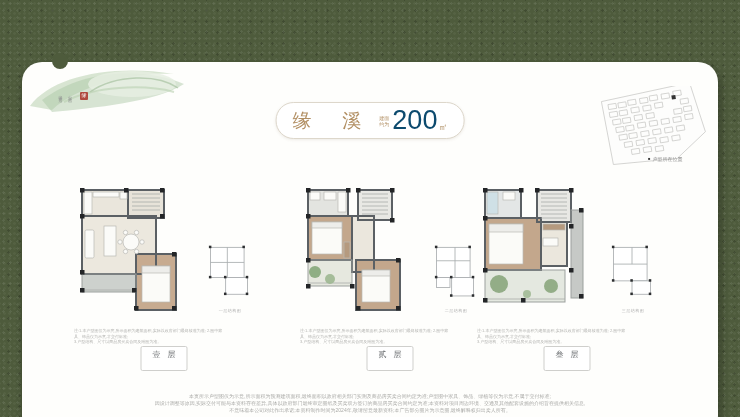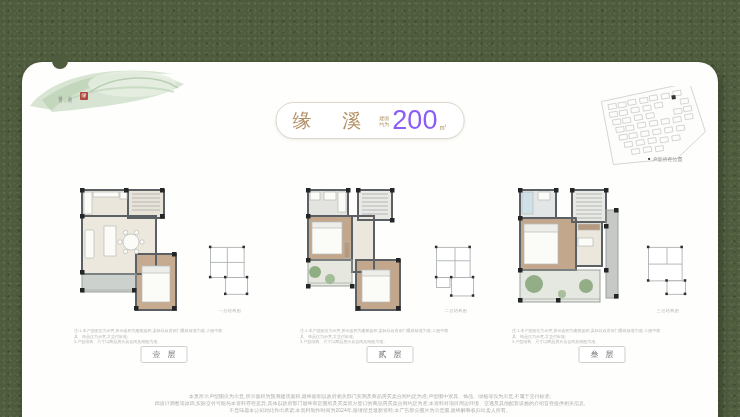--- a/index.html
+++ b/index.html
@@ -28,39 +28,39 @@
     font-family:"Liberation Serif",serif;}
   
   .title-pill{position:absolute;left:50%;top:40px;transform:translateX(-50%);
     height:35px;padding:0 16px;background:#fff;border:1px solid #ddd7cb;
     border-radius:18px;display:flex;align-items:center;justify-content:center;
     box-shadow:0 1px 3px rgba(120,100,70,.12);}
   .title-name{font-family:"Liberation Serif",serif;font-size:19px;color:#b28f63;
     letter-spacing:13px;margin-right:-3px;white-space:nowrap;}
   .area-note{display:flex;flex-direction:column;font-size:5px;line-height:6px;
     color:#b28f63;margin:0 3px 0 8px;text-align:center;}
-  .area-value{font-size:27px;color:#8b5cf6;line-height:1;letter-spacing:0;}
+  .area-value{font-size:27px;color:#0c4a6e;line-height:1;letter-spacing:0;}
   .area-unit{font-size:9px;color:#b09066;align-self:flex-end;margin:0 0 4px 1px;}
   
   .siteplan{position:absolute;left:570px;top:24px;width:120px;height:82px;}
   .siteplan-legend{position:absolute;left:626px;top:94px;font-size:5px;color:#8c8c8c;
     display:flex;align-items:center;gap:2px;}
   .siteplan-legend .marker{font-size:4px;color:#3a3a3a;line-height:1;}
   
   .floor-group{position:absolute;top:118px;width:196px;height:188px;}
-  .fg1{left:44px;} .fg2{left:270px;} .fg3{left:482px;}
+  .fg1{left:44px;} .fg2{left:270px;} .fg3{left:447px;}
   .main-plan{position:absolute;left:8px;top:4px;width:114px;height:138px;}
   .mini-wrap{position:absolute;left:134px;top:64px;width:60px;text-align:center;}
   .mini-plan{width:58px;height:62px;}
   .mini-caption{font-size:4px;color:#b3b3b3;margin-top:2px;letter-spacing:.5px;}
   .plan-notes{position:absolute;left:8px;top:148px;width:150px;font-size:4px;
     line-height:5.5px;color:#b5b5b2;}
   .floor-caption{position:absolute;left:50%;top:166px;transform:translateX(-50%);
     background:#fff;border:1px solid #cfcfcc;border-radius:2px;color:#6d7073;
-    font-size:8px;letter-spacing:7px;padding:2px 4px 2px 11px;white-space:nowrap;
+    font-size:8px;letter-spacing:7px;padding:2px 4px 10px 11px;white-space:nowrap;
     font-family:"Liberation Serif",serif;}
   
   .disclaimer{position:absolute;left:50%;top:331px;transform:translateX(-50%);
     width:622px;text-align:center;font-size:5px;line-height:7px;color:#ababa8;}
   .plan-svg{display:block;}
 </style>
 </head>
 <body>
 
 <div class="stage">

